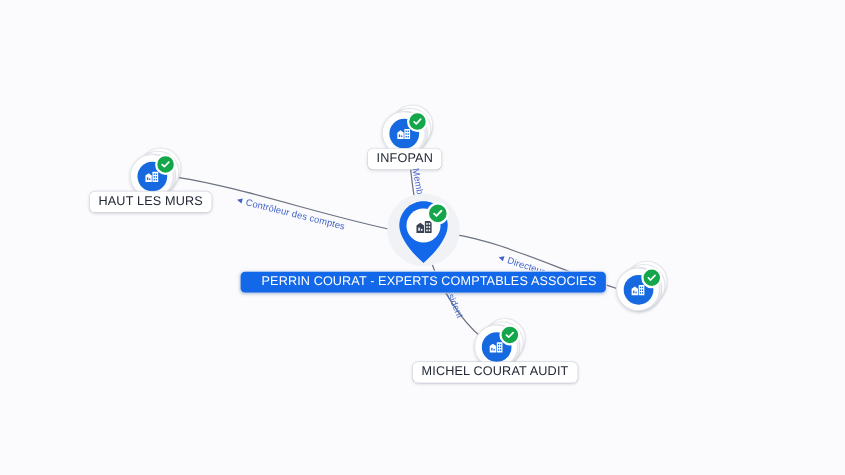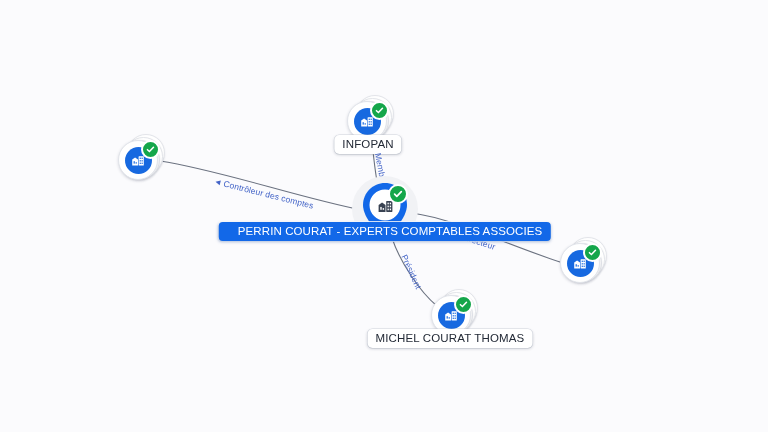--- a/index.html
+++ b/index.html
@@ -228,20 +228,21 @@
           </svg>
         </div>
         <div class="badge-check">
           <svg width="9" height="9" viewBox="0 0 10 10">
             <path d="M1.6 5.2 L3.8 7.3 L8.3 2.6" stroke="#ffffff" stroke-width="1.7" fill="none" stroke-linecap="round" stroke-linejoin="round"></path>
           </svg>
         </div>
       </div>
     </div>
   </div>
+  <div class="node-label" style="left:137px; top:174px;">HAUT LES MURS</div>
 
   <div class="node" style="left:368px; top:120px;">
     <div class="node-stack">
       <div class="stack-card c3"></div>
       <div class="stack-card c2"></div>
       <div class="stack-card c1"></div>
       <div class="node-disc">
         <div class="node-circle">
           <svg width="16" height="16" viewBox="0 0 16 16">
             <path d="M2.2 13.4 V7.6 L5.1 5.4 L8 7.6 V13.4 Z" fill="#ffffff"></path>
@@ -316,21 +317,21 @@
           </svg>
         </div>
         <div class="badge-check">
           <svg width="9" height="9" viewBox="0 0 10 10">
             <path d="M1.6 5.2 L3.8 7.3 L8.3 2.6" stroke="#ffffff" stroke-width="1.7" fill="none" stroke-linecap="round" stroke-linejoin="round"></path>
           </svg>
         </div>
       </div>
     </div>
   </div>
-  <div class="node-label" style="left:450px; top:329px;">MICHEL COURAT THOMAS</div>
+  <div class="node-label" style="left:450px; top:329px;">MICHEL COURAT AUDIT</div>
 
   <div class="node z-top" style="left:385px; top:212px;">
     <div class="pin-wrap">
       <div class="pin-halo"></div>
       <svg class="pin-shape" viewBox="0 0 48 58">
         <path d="M24 1 C11.8 1 2 10.8 2 23 C2 36.5 18.5 52.5 24 57
                  C29.5 52.5 46 36.5 46 23 C46 10.8 36.2 1 24 1 Z" fill="#1268e8"></path>
         <circle cx="24" cy="23" r="15.5" fill="#ffffff"></circle>
       </svg>
       <div class="pin-icon-hole" style="left:9px; top:8px;">
@@ -348,15 +349,15 @@
         </svg>
       </div>
       <div class="pin-badge">
         <svg width="10" height="10" viewBox="0 0 10 10">
           <path d="M1.6 5.2 L3.8 7.3 L8.3 2.6" stroke="#ffffff" stroke-width="1.7" fill="none" stroke-linecap="round" stroke-linejoin="round"></path>
         </svg>
       </div>
     </div>
   </div>
 
-  <div class="node-label primary" style="left:385px; top:222px;padding-left:19px;">PERRIN COURAT - EXPERTS COMPTABLES ASSOCIES</div>
+  <div class="node-label primary" style="left:385px; top:247px;padding-left:19px;">PERRIN COURAT - EXPERTS COMPTABLES ASSOCIES</div>
 
 </div>
 
 </body></html>

